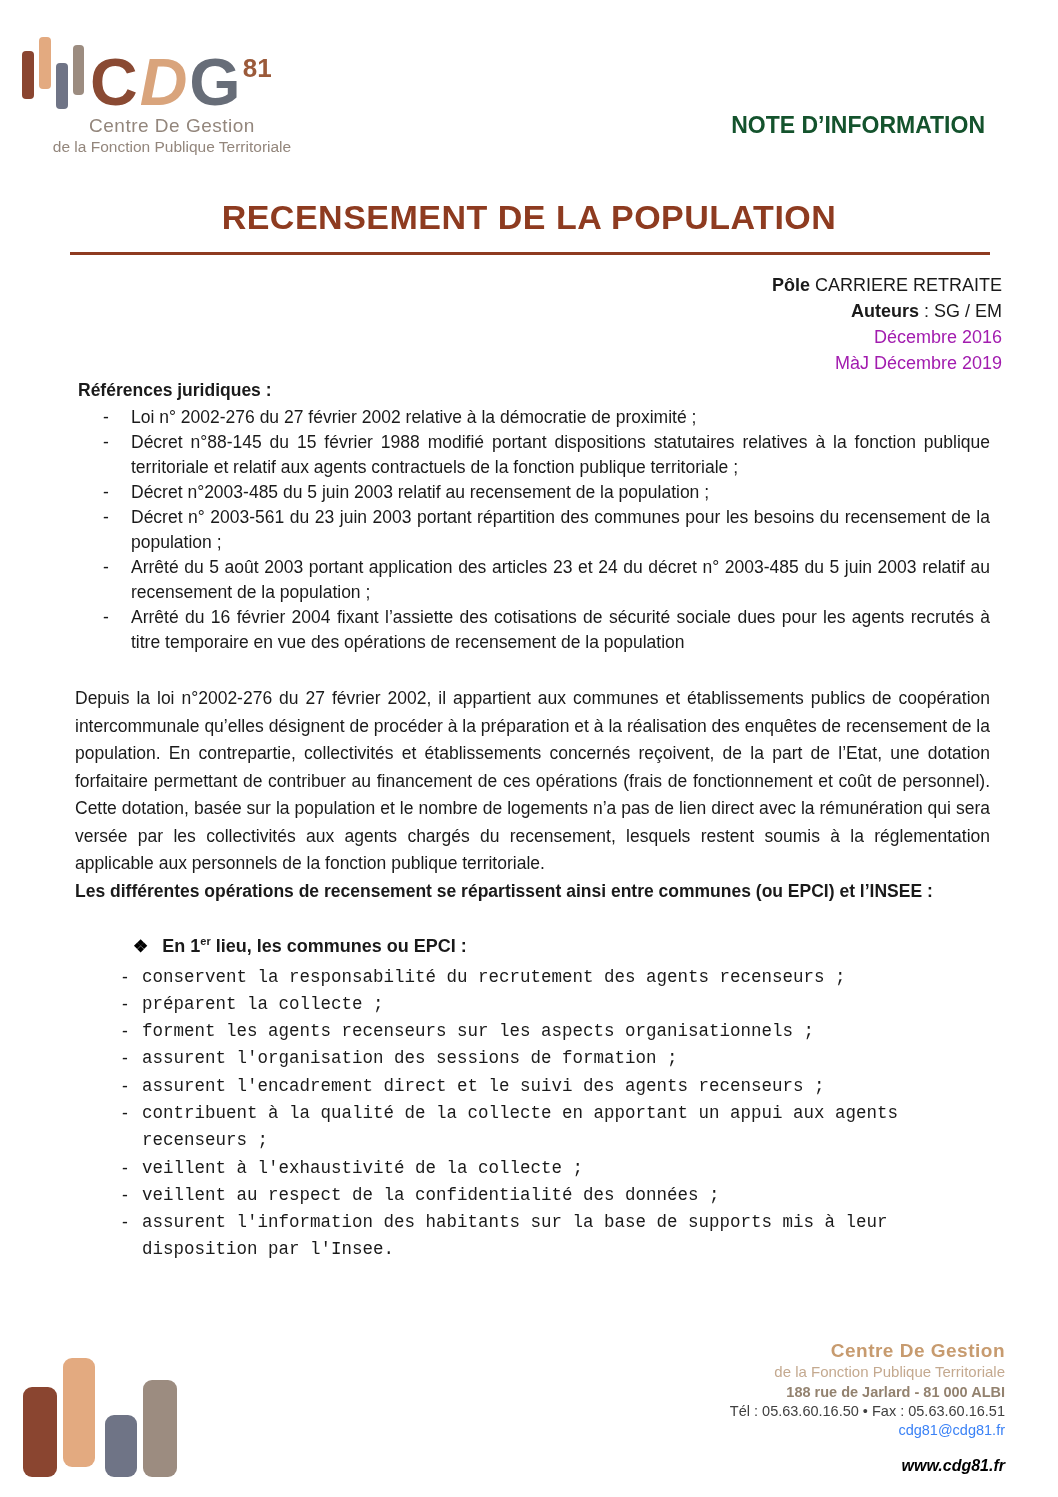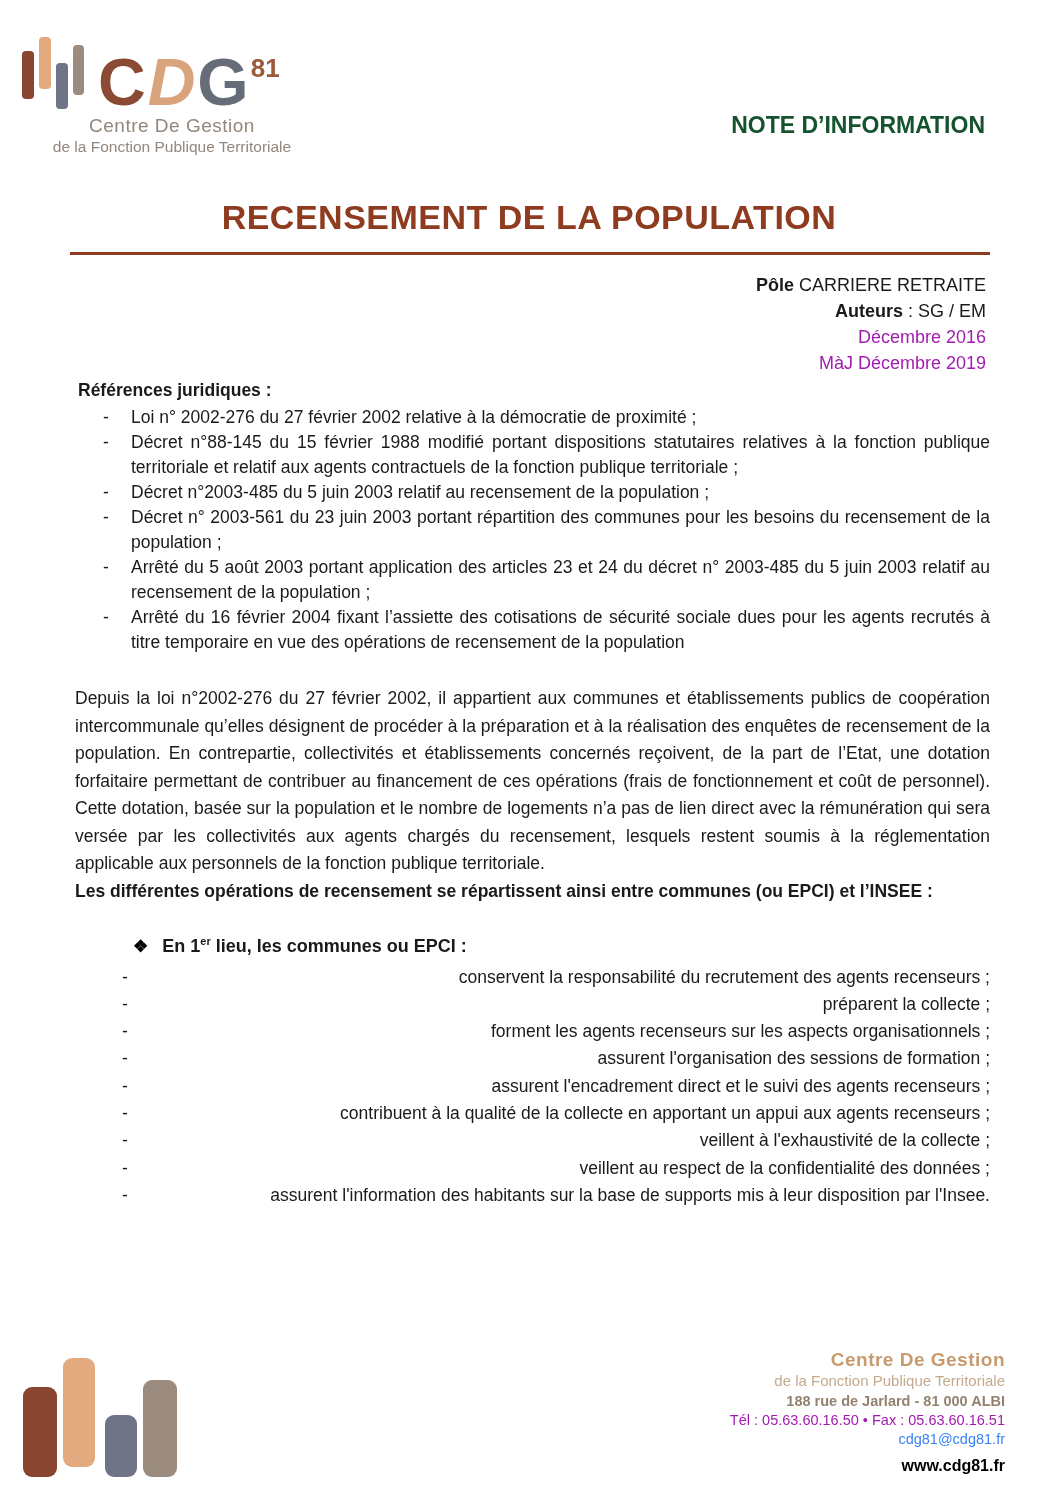--- a/index.html
+++ b/index.html
@@ -15,72 +15,72 @@
 
   
   .logo-top{position:absolute;left:22px;top:33px;width:300px;}
   .logo-row{display:flex;align-items:flex-start;}
   .bars{position:relative;width:68px;height:80px;flex:none;}
   .bar{position:absolute;border-radius:4px;}
   .bars .b1{left:0;  top:18px;width:12px;height:48px;background:#8a4530;}
   .bars .b2{left:17px;top:4px; width:12px;height:52px;background:#e3aa80;}
   .bars .b3{left:34px;top:30px;width:12px;height:46px;background:#6f7486;}
   .bars .b4{left:51px;top:12px;width:11px;height:50px;background:#9c8c80;}
-  .cdg{font-weight:bold;font-size:66px;line-height:70px;letter-spacing:2px;margin-left:8px;white-space:nowrap;}
+  .cdg{font-weight:bold;font-size:66px;line-height:70px;letter-spacing:2px;white-space:nowrap;}
   .cdg .lc{color:#8a4a33;}
   .cdg .ld{color:#d9a47c;font-style:italic;}
   .cdg .lg{color:#676d78;}
   .cdg .sup{font-size:26px;color:#9b5a3a;vertical-align:28px;letter-spacing:0;font-style:normal;}
   .logo-sub{color:#93867c;text-align:center;margin-top:-2px;}
   .logo-sub .l1{font-size:19px;letter-spacing:.5px;}
   .logo-sub .l2{font-size:15.5px;margin-top:1px;}
 
   
   .doc-type{position:absolute;top:112px;right:73px;font-size:23px;font-weight:bold;color:#14532d;}
 
   .main-title{position:absolute;top:198px;left:0;width:100%;text-align:center;
     font-size:34px;font-weight:bold;color:#8e3b20;letter-spacing:.5px;}
   .title-rule{position:absolute;top:252px;left:70px;width:920px;height:3px;background:#8e3b20;}
 
-  .meta{position:absolute;top:272px;right:72px;text-align:right;font-size:18px;line-height:26px;}
+  .meta{position:absolute;top:272px;right:56px;text-align:right;font-size:18px;line-height:26px;}
   .meta .bold{font-weight:bold;}
   .meta .muted{color:#a21caf;}
 
   
   .content{position:absolute;left:75px;top:380px;width:915px;font-size:17.5px;}
   .refs-heading{font-weight:bold;margin:0 0 4px 3px;}
   .dash-list{margin:0;padding:0;list-style:none;}
   .dash-item{display:flex;line-height:25px;margin:0;}
   .refs .dash-item .marker{width:28px;padding-left:28px;flex:none;text-align:left;}
   .refs .dash-item .txt{flex:1;text-align:justify;}
   .intro{margin-top:30px;text-align:justify;line-height:27.5px;}
   .section-heading{font-weight:bold;text-align:justify;line-height:27px;}
   .first-block{margin-top:30px;margin-left:58px;font-weight:bold;font-size:18px;}
   .first-block .bullet{color:#000;margin-right:14px;font-size:17px;}
   .first-block sup{font-size:11px;vertical-align:7px;}
   .communes{margin-top:7px;}
   .communes .dash-item{line-height:27.3px;}
   .communes .dash-item .marker{width:20px;padding-left:47px;flex:none;}
-  .communes .dash-item .txt{flex:1;text-align:right;}
+  .communes .dash-item .txt{flex:1;text-align:left;font-family:Liberation Mono, monospace;}
 
   
   .bars-bottom{position:absolute;left:23px;bottom:20px;width:160px;height:120px;}
   .bars-bottom .bar{border-radius:9px;}
   .bars-bottom .b1{left:0;   bottom:0;  width:34px;height:90px; background:#8a4530;}
   .bars-bottom .b2{left:40px;bottom:10px;width:32px;height:109px;background:#e3aa80;}
   .bars-bottom .b3{left:82px;bottom:0;  width:32px;height:62px; background:#6f7486;}
   .bars-bottom .b4{left:120px;bottom:0; width:34px;height:97px; background:#9c8c80;}
 
   .footer-info{position:absolute;right:53px;bottom:22px;text-align:right;}
   .footer-info .org1{font-size:19px;font-weight:bold;color:#c79b6f;letter-spacing:.5px;}
   .footer-info .org2{font-size:15px;color:#c4a98f;margin-top:1px;}
   .footer-info .addr{margin-top:4px;font-size:14.5px;color:#93826f;font-weight:bold;}
-  .footer-info .tel{font-size:14.5px;color:#a21caf;margin-top:3px;}
+  .footer-info .tel{font-size:14.5px;color:#404040;margin-top:3px;}
   .footer-info .mail{font-size:14.5px;color:#3b82f6;margin-top:3px;}
-  .footer-info .web{font-size:16px;color:#000;font-weight:bold;margin-top:10px;}
+  .footer-info .web{font-size:16px;color:#000;font-weight:bold;margin-top:19px;font-style:italic;}
 </style>
 </head>
 <body>
 
 <div class="page">
 
   <div class="logo-top">
     <div class="logo-row">
       <div class="bars">
         <div class="bar b1"></div>

